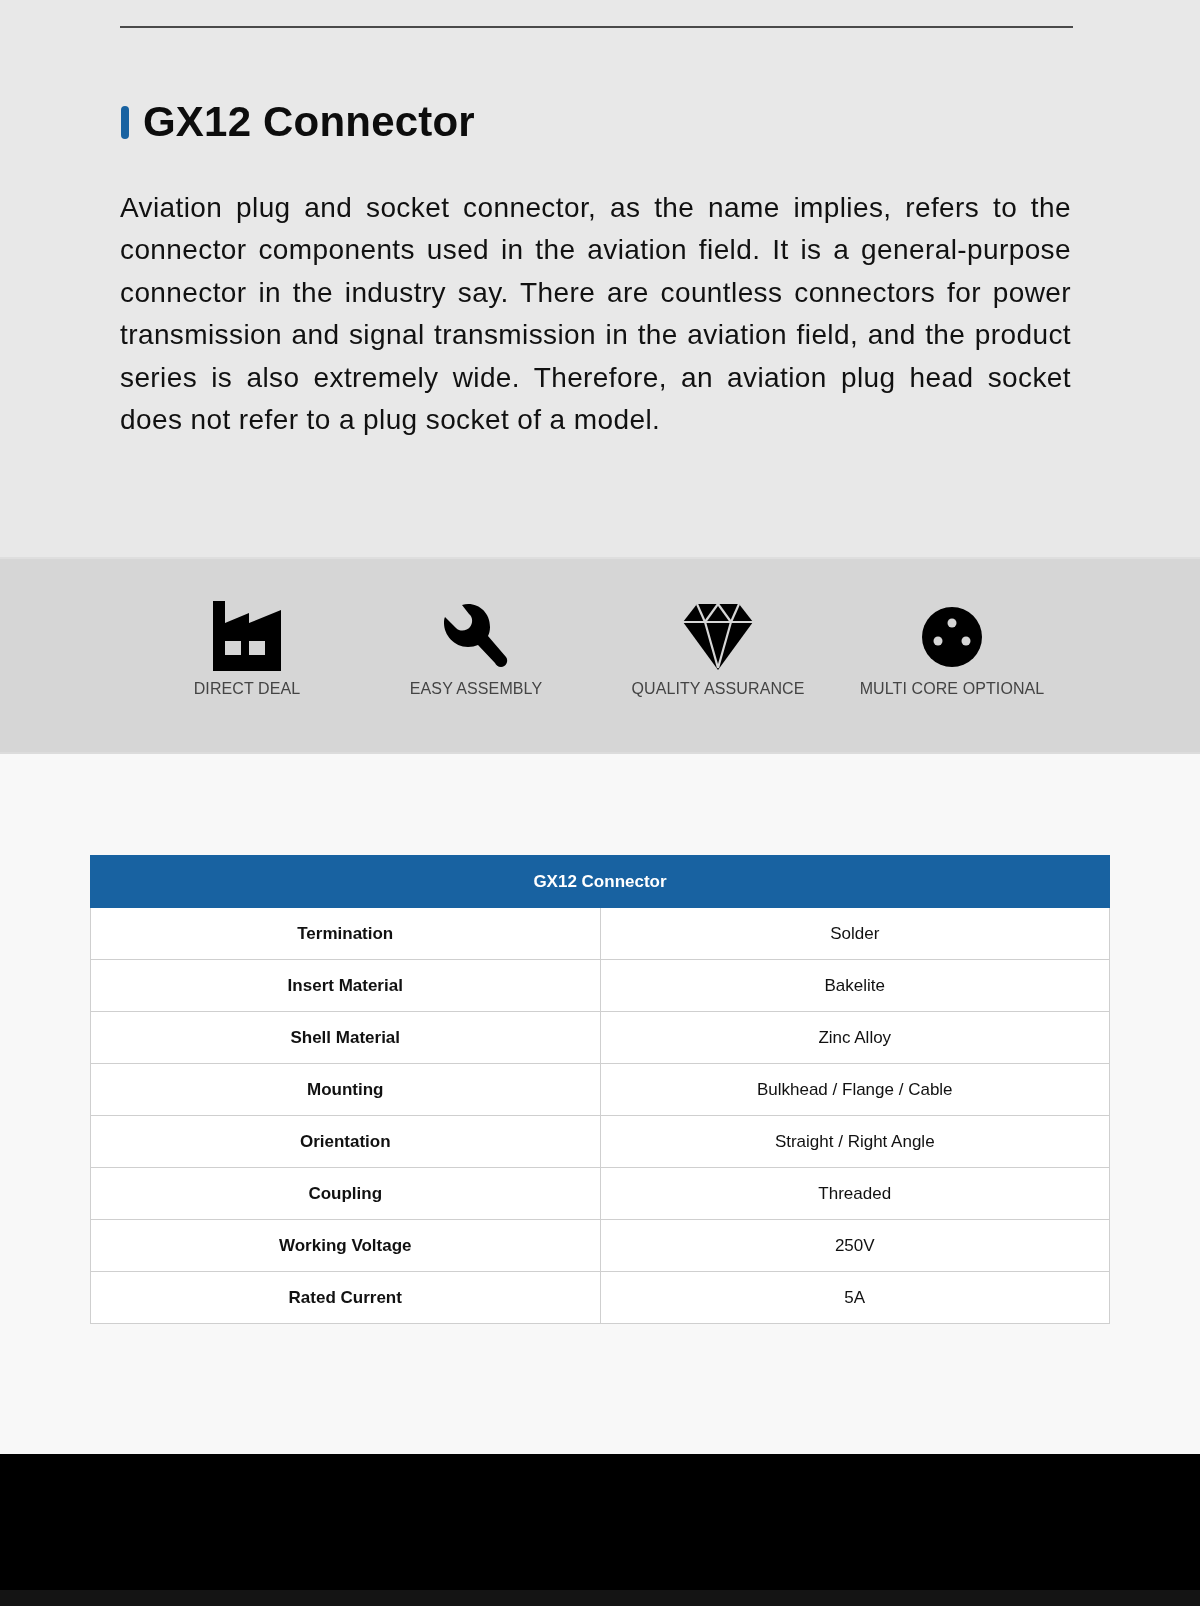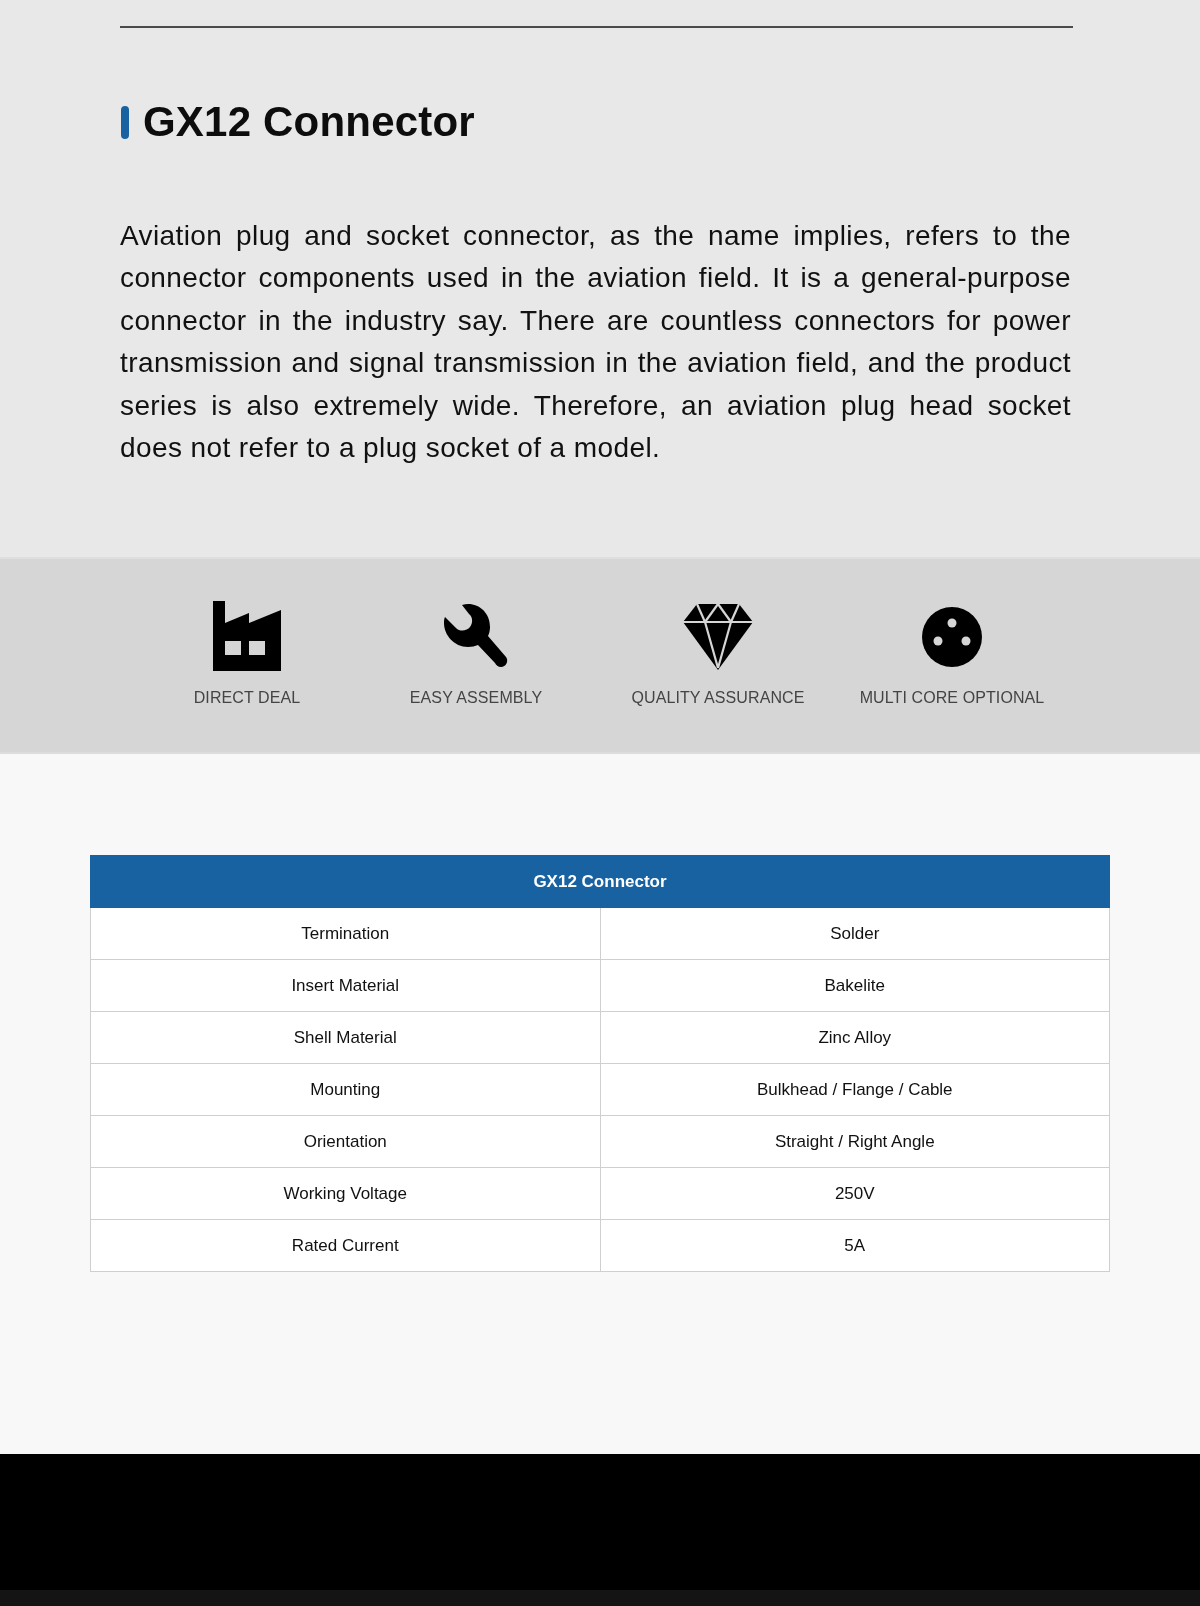--- a/index.html
+++ b/index.html
@@ -4,34 +4,34 @@
 <style>
   * { box-sizing: border-box; margin: 0; padding: 0; }
   html, body { width: 1200px; height: 1606px; overflow: hidden; }
   body { font-family: "Liberation Sans", sans-serif; background: #f8f8f8; position: relative; color: #111; }
 
   .intro { position: absolute; left: 0; top: 0; width: 1200px; height: 557px; background: #e8e8e8; }
   .rule { position: absolute; left: 120px; top: 26px; width: 953px; height: 2px; background: #4a4a4a; }
   .title-wrap { position: absolute; left: 121px; top: 98px; display: flex; align-items: center; }
   .title-bar { width: 8px; height: 33px; background: #1862a1; border-radius: 4px; margin-right: 14px; }
   .title { font-size: 42px; font-weight: bold; color: #0d0d0d; letter-spacing: 0.2px; }
-  .desc { position: absolute; left: 120px; top: 187px; width: 951px; font-size: 28px; line-height: 42.4px; text-align: justify; color: #111; letter-spacing: 0.4px; margin-top: 28px; }
+  .desc { position: absolute; left: 120px; top: 187px; width: 951px; font-size: 28px; line-height: 42.4px; text-align: justify; color: #111; letter-spacing: 0.4px; }
 
   .features { position: absolute; left: 0; top: 557px; width: 1200px; height: 197px; background: #d6d6d6; border-top: 2px solid #dedede; border-bottom: 2px solid #dcdcdc; }
   .feature { position: absolute; top: 0; width: 220px; text-align: center; }
   .feature .icon { position: absolute; top: 40px; left: 50%; transform: translateX(-50%); width: 76px; height: 76px; display: flex; align-items: center; justify-content: center; }
-  .feature .label { position: absolute; top: 130px; left: 0; width: 100%; font-size: 16px; color: #444; letter-spacing: 0.1px; white-space: nowrap; }
+  .feature .label { position: absolute; top: 121px; left: 0; width: 100%; font-size: 16px; color: #444; letter-spacing: 0.1px; white-space: nowrap; }
 
   .spec-section { position: absolute; left: 0; top: 754px; width: 1200px; height: 700px; background: #f8f8f8; }
   .footer-black { position: absolute; left: 0; top: 1454px; width: 1200px; height: 136px; background: #000; }
   .footer-strip { position: absolute; left: 0; top: 1590px; width: 1200px; height: 16px; background: #141414; }
 
   .spec-table { position: absolute; left: 90px; top: 855px; width: 1020px; border-collapse: collapse; background: #fff; }
   .spec-table th { background: #1862a1; color: #fff; height: 52px; font-size: 17px; font-weight: bold; text-align: center; border: 1px solid #1862a1; }
-  .spec-table td { height: 52px; font-size: 17px; font-weight: normal; color: #111; text-align: center; border: 1px solid #cfcfcf; width: 50%; }
+  .spec-table td { height: 52px; font-size: 17px; font-weight: bold; color: #111; text-align: center; border: 1px solid #cfcfcf; width: 50%; }
   .spec-table td.val { font-weight: normal; }
 </style>
 </head>
 <body>
 
 <section class="intro">
   <div class="rule"></div>
   <div class="title-wrap">
     <span class="title-bar"></span>
     <h1 class="title">GX12 Connector</h1>
@@ -116,20 +116,24 @@
       </tr>
       <tr>
         <td>Mounting</td>
         <td class="val">Bulkhead / Flange / Cable</td>
       </tr>
       <tr>
         <td>Orientation</td>
         <td class="val">Straight / Right Angle</td>
       </tr>
       <tr>
+        <td>Coupling</td>
+        <td class="val">Threaded</td>
+      </tr>
+      <tr>
         <td>Working Voltage</td>
         <td class="val">250V</td>
       </tr>
       <tr>
         <td>Rated Current</td>
         <td class="val">5A</td>
       </tr>
     </tbody>
 </table>
 

